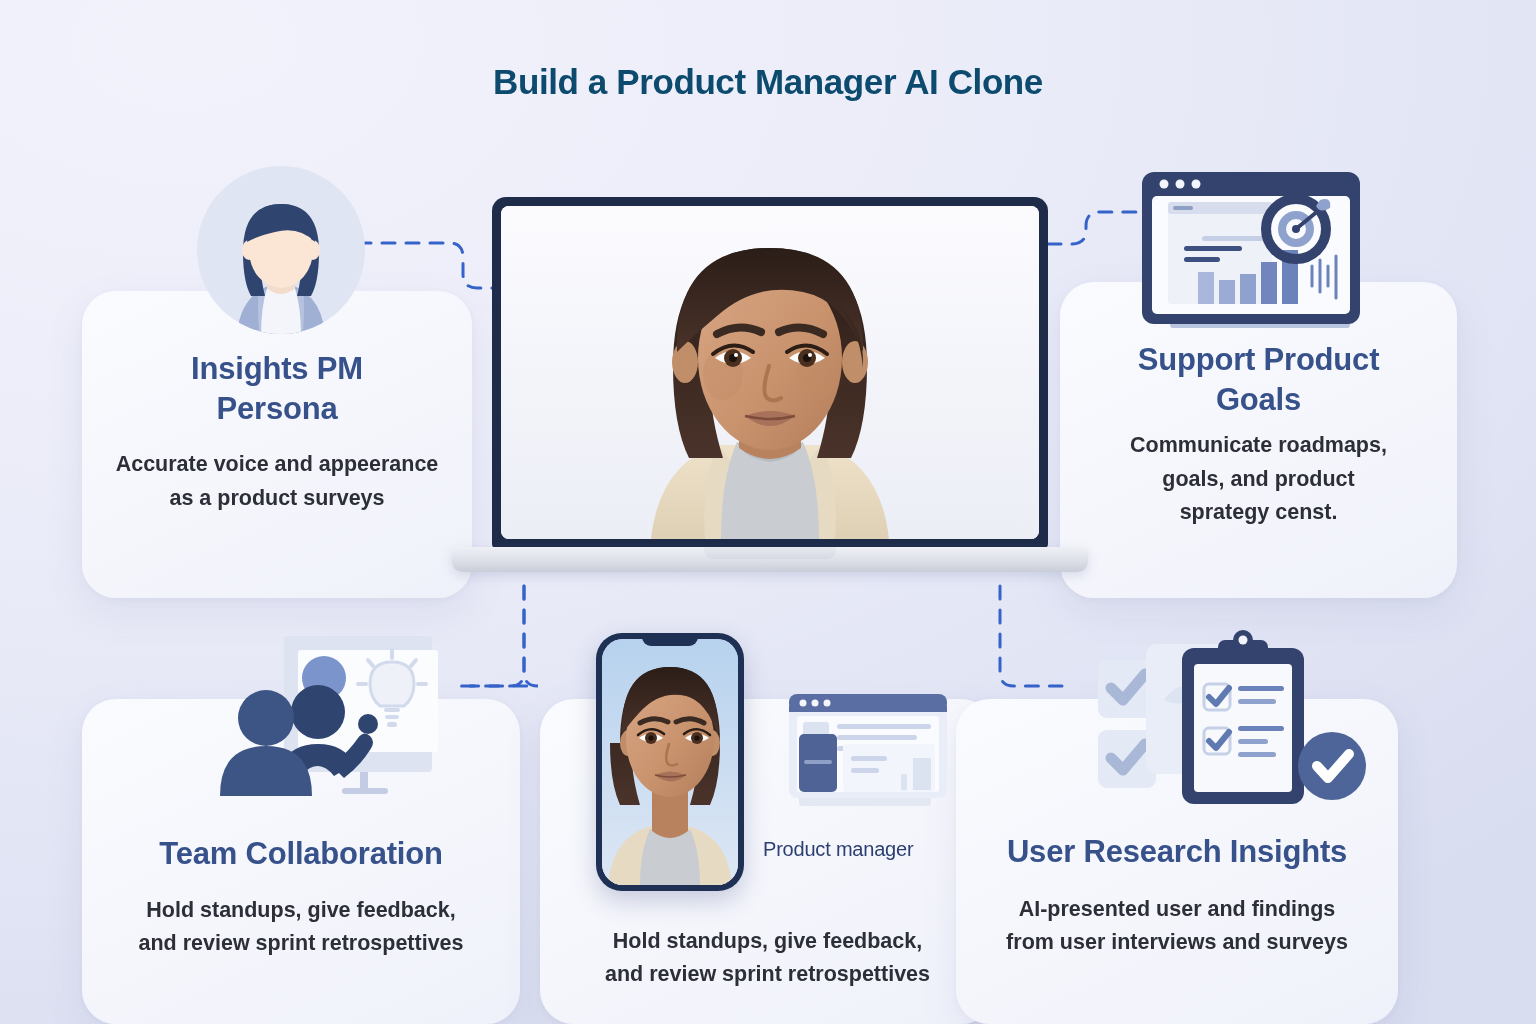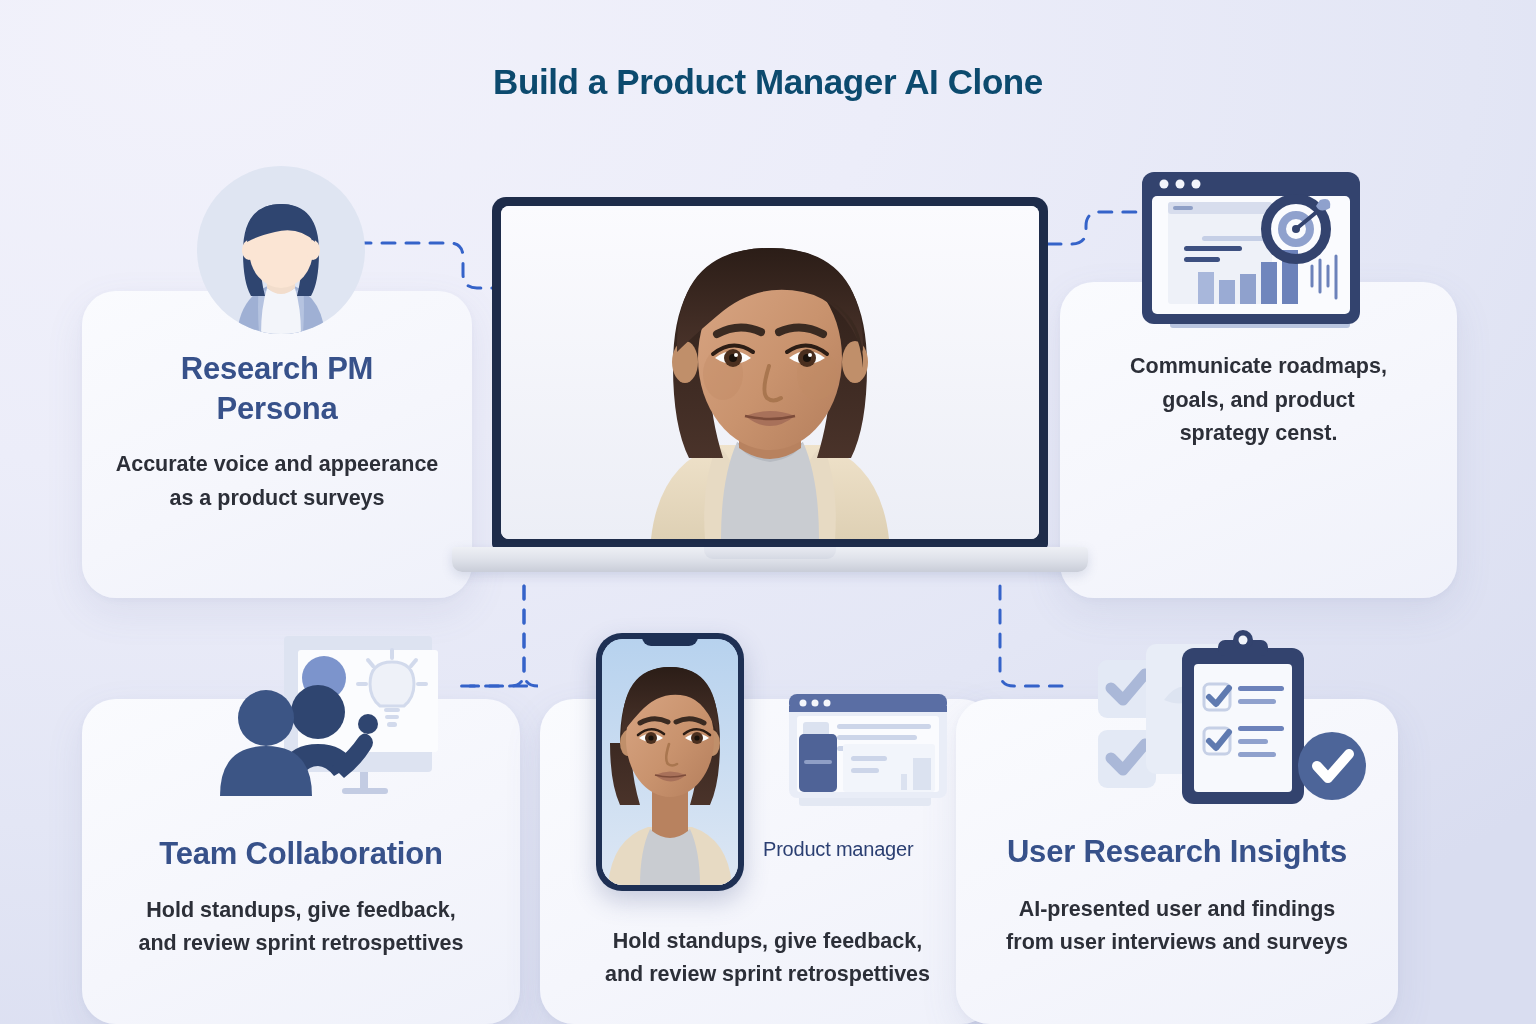--- a/index.html
+++ b/index.html
@@ -174,28 +174,29 @@
     <path d="M 1000 244 L 1072 244 Q 1086 244 1086 230 L 1086 226 Q 1086 212 1100 212 L 1146 212"></path>
 
     <path d="M 524 586 L 524 672 Q 524 686 538 686 L 470 686"></path>
     <path d="M 524 586 L 524 672 Q 524 686 510 686 L 456 686"></path>
 
     <path d="M 1000 586 L 1000 672 Q 1000 686 1014 686 L 1062 686"></path>
   </g>
 </svg>
 
 <div class="card" id="card-persona">
-  <h2>Research PM Persona</h2>
+  <h2>Insights PM Persona</h2>
   <p>
     <span>Accurate voice and appeerance</span><br>
     <span>as a product surveys</span>
   </p>
 </div>
 
 <div class="card" id="card-goals">
+  <h2>Support Product Goals</h2>
   <p>
     <span>Communicate roadmaps,</span><br>
     <span>goals, and product</span><br>
     <span>sprategy censt.</span>
   </p>
 </div>
 
 <div class="card" id="card-team">
   <h2>Team Collaboration</h2>
   <p>

